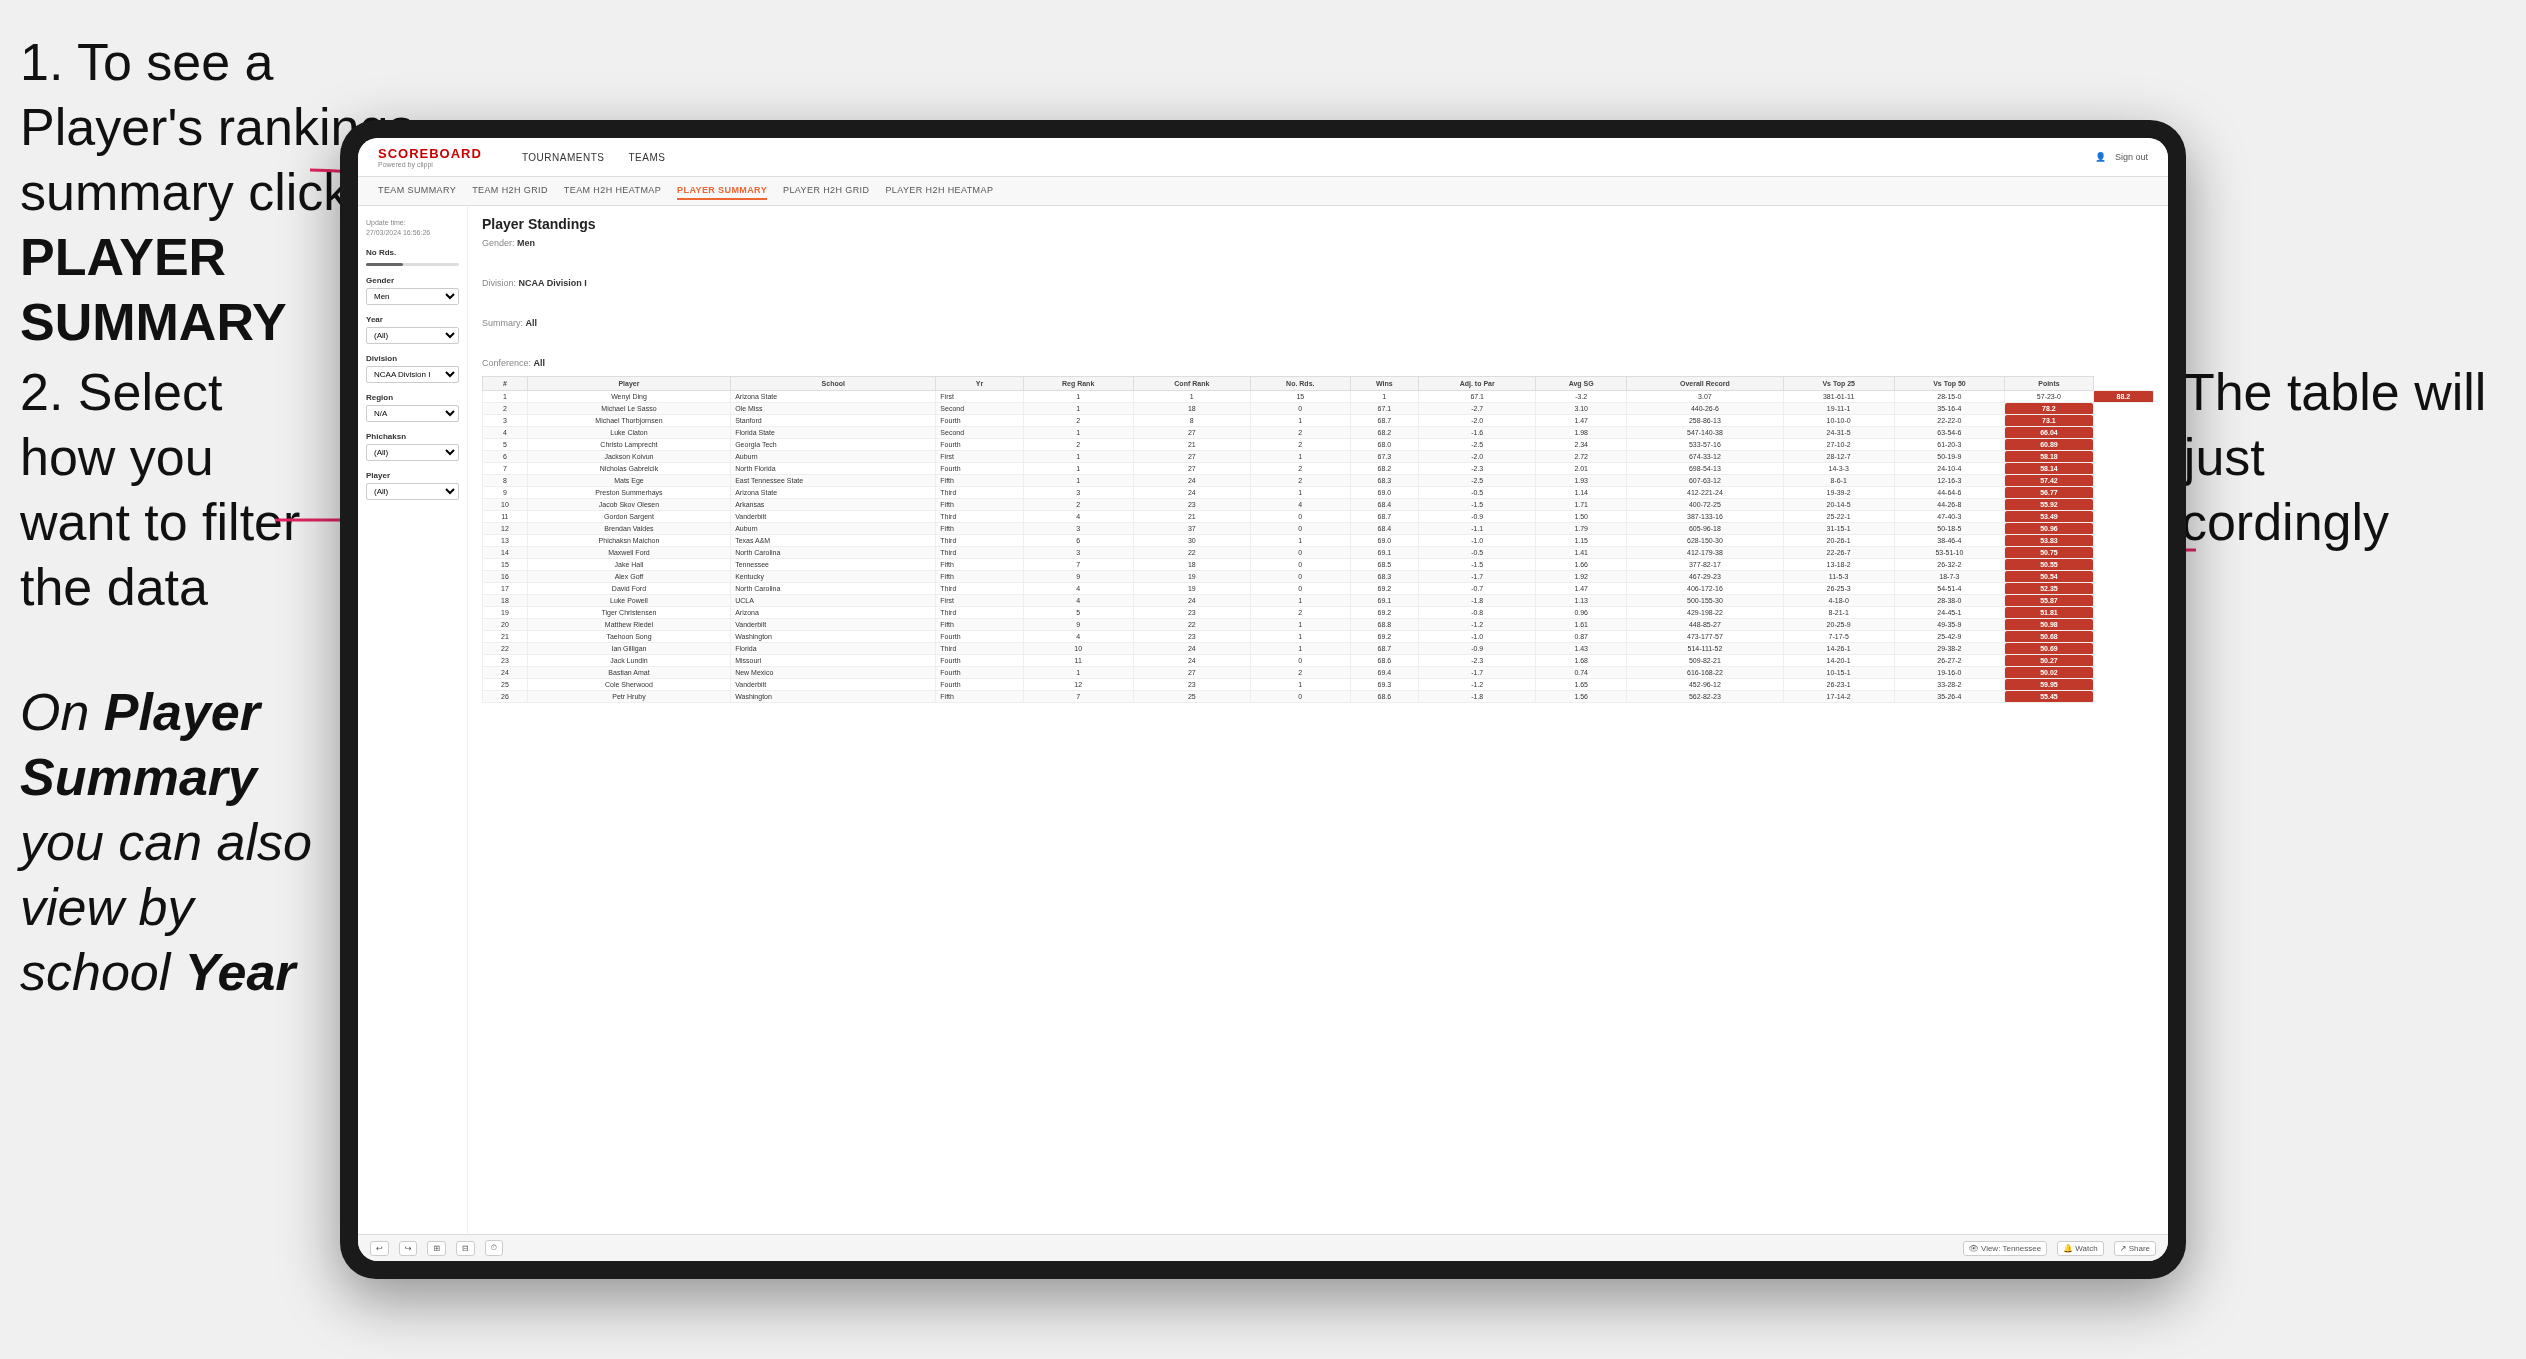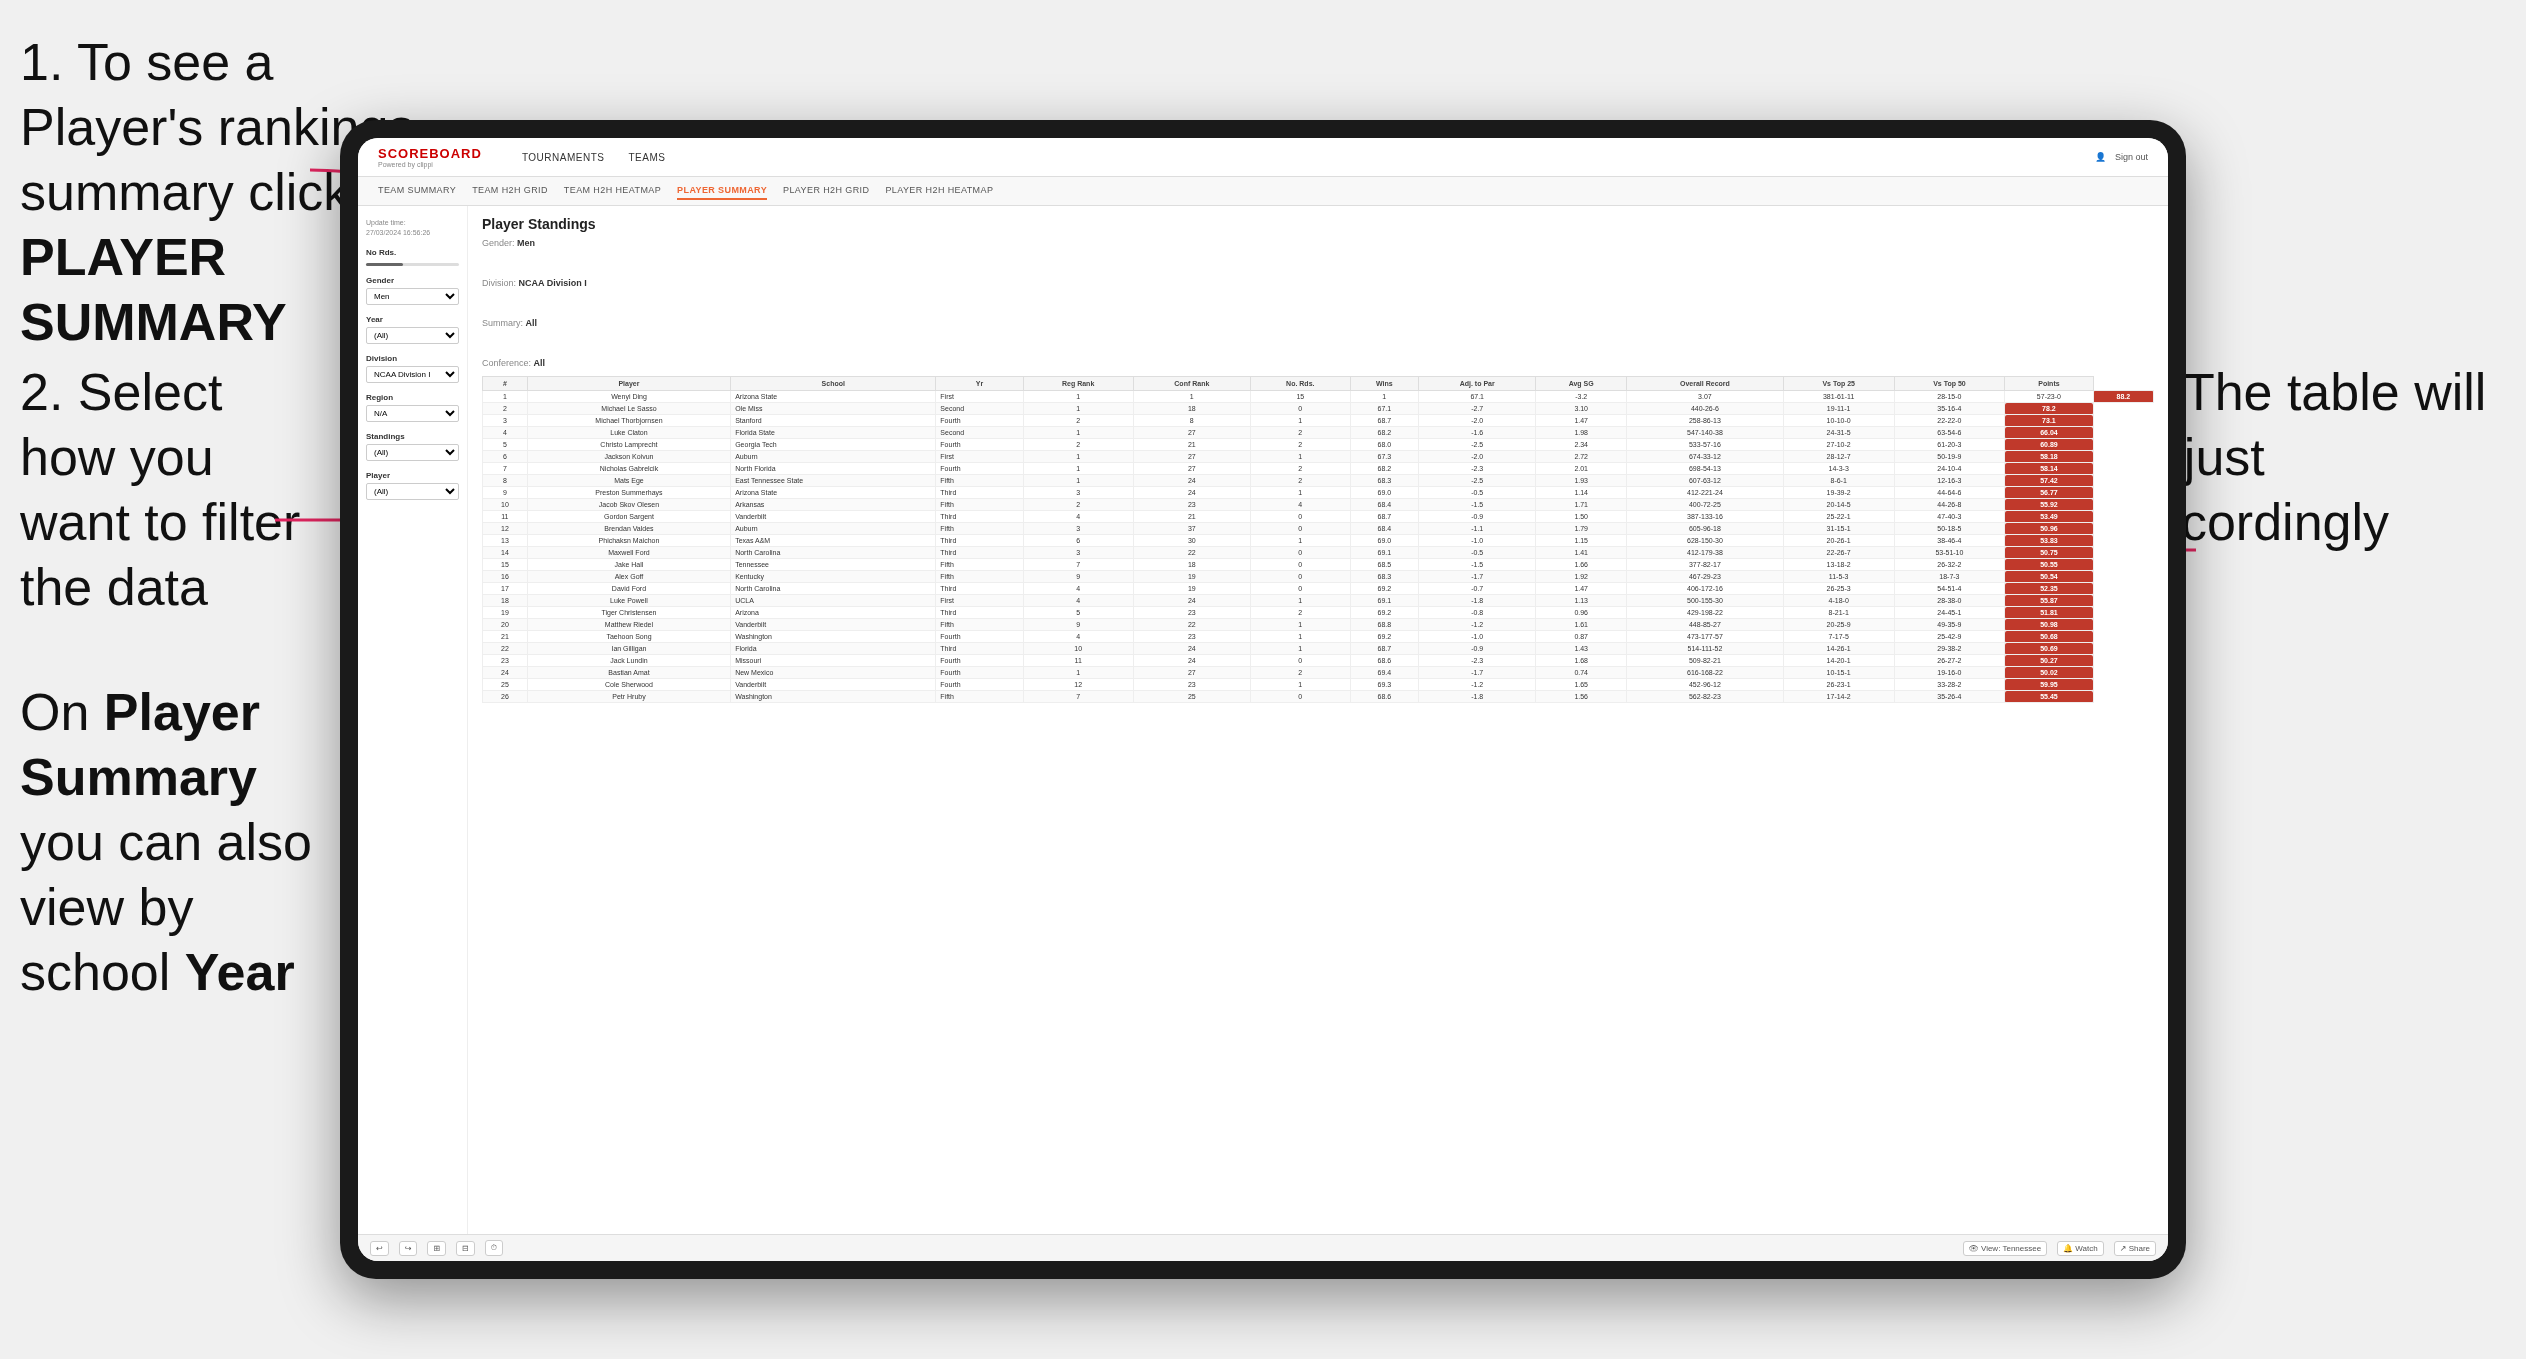--- a/index.html
+++ b/index.html
@@ -48,20 +48,21 @@
     }
 
     .instruction-bottom {
       position: absolute;
       top: 680px;
       left: 20px;
       width: 310px;
       font-size: 52px;
       line-height: 1.25;
       color: #111;
+      font-style: italic;
     }
     .instruction-bottom strong {
       font-weight: 900;
     }
 
     
     .tablet {
       position: absolute;
       top: 120px;
       left: 340px;
@@ -439,21 +440,21 @@
             <option>NCAA Division I</option>
           </select>
         </div>
         <div class="sidebar-section">
           <label>Region</label>
           <select class="sidebar-select">
             <option>N/A</option>
           </select>
         </div>
         <div class="sidebar-section">
-          <label>Standings</label>
+          <label>Phichaksn</label>
           <select class="sidebar-select">
             <option>(All)</option>
           </select>
         </div>
         <div class="sidebar-section">
           <label>Player</label>
           <select class="sidebar-select">
             <option>(All)</option>
           </select>
         </div>

